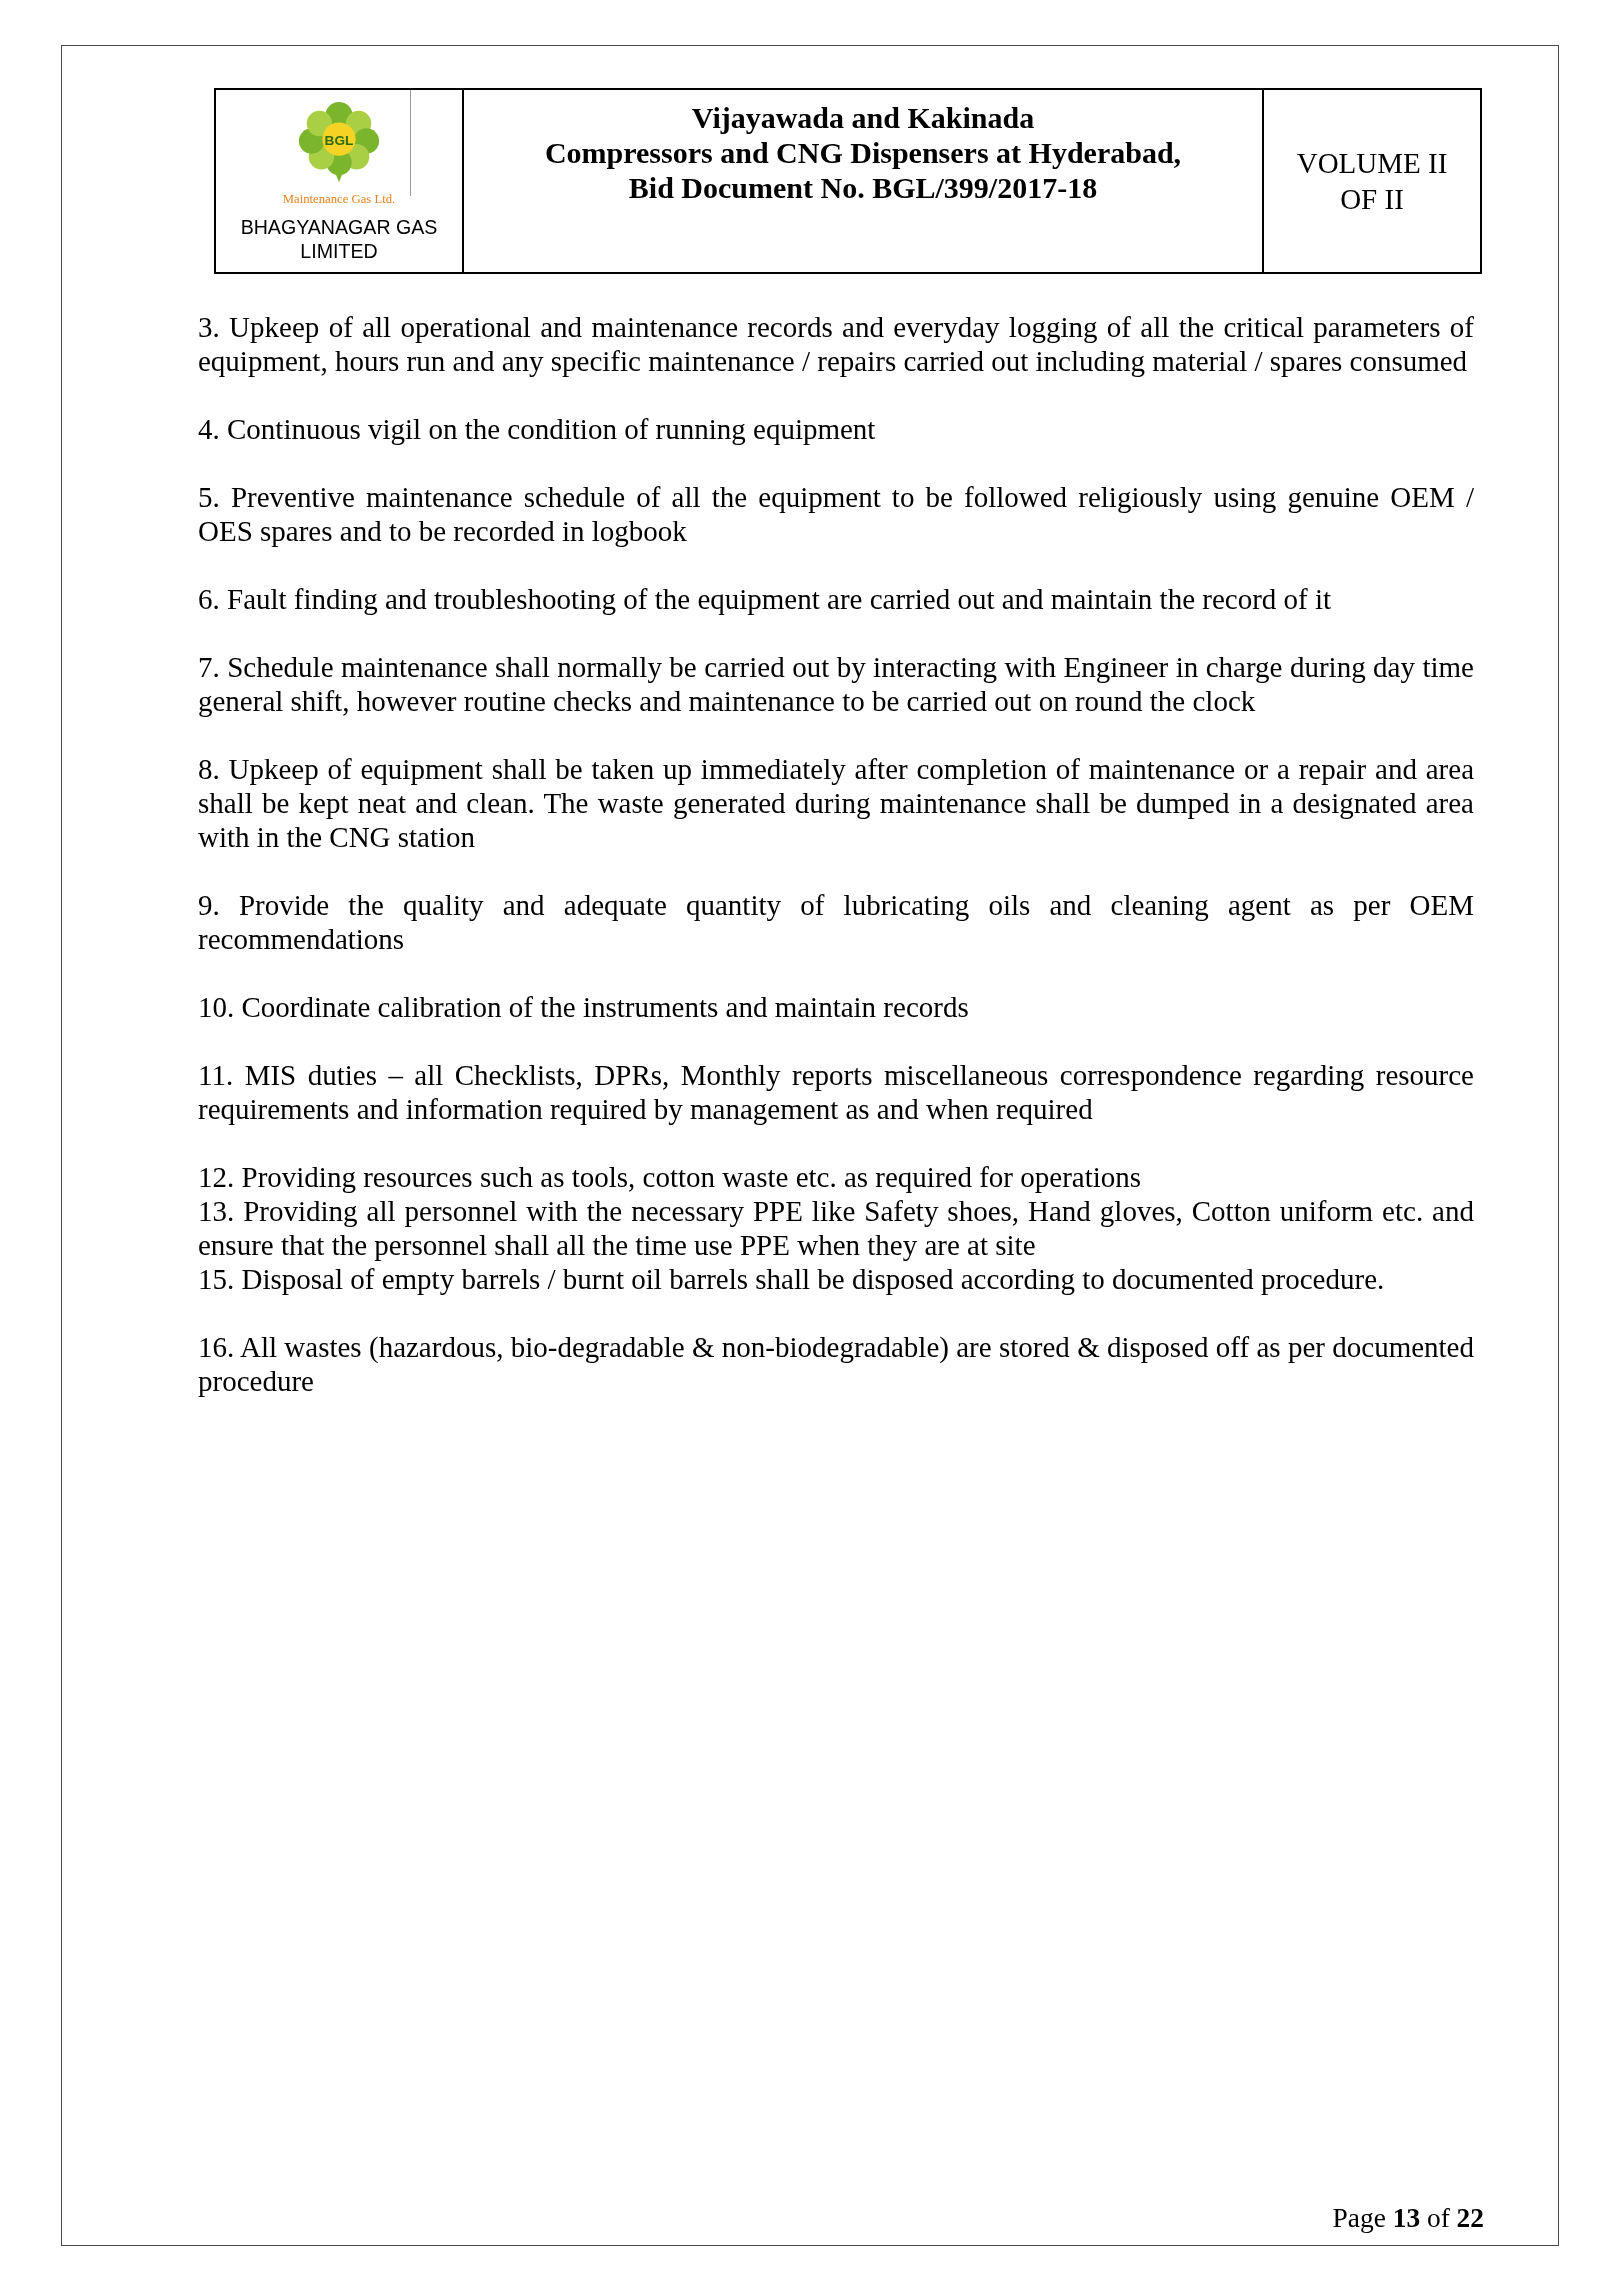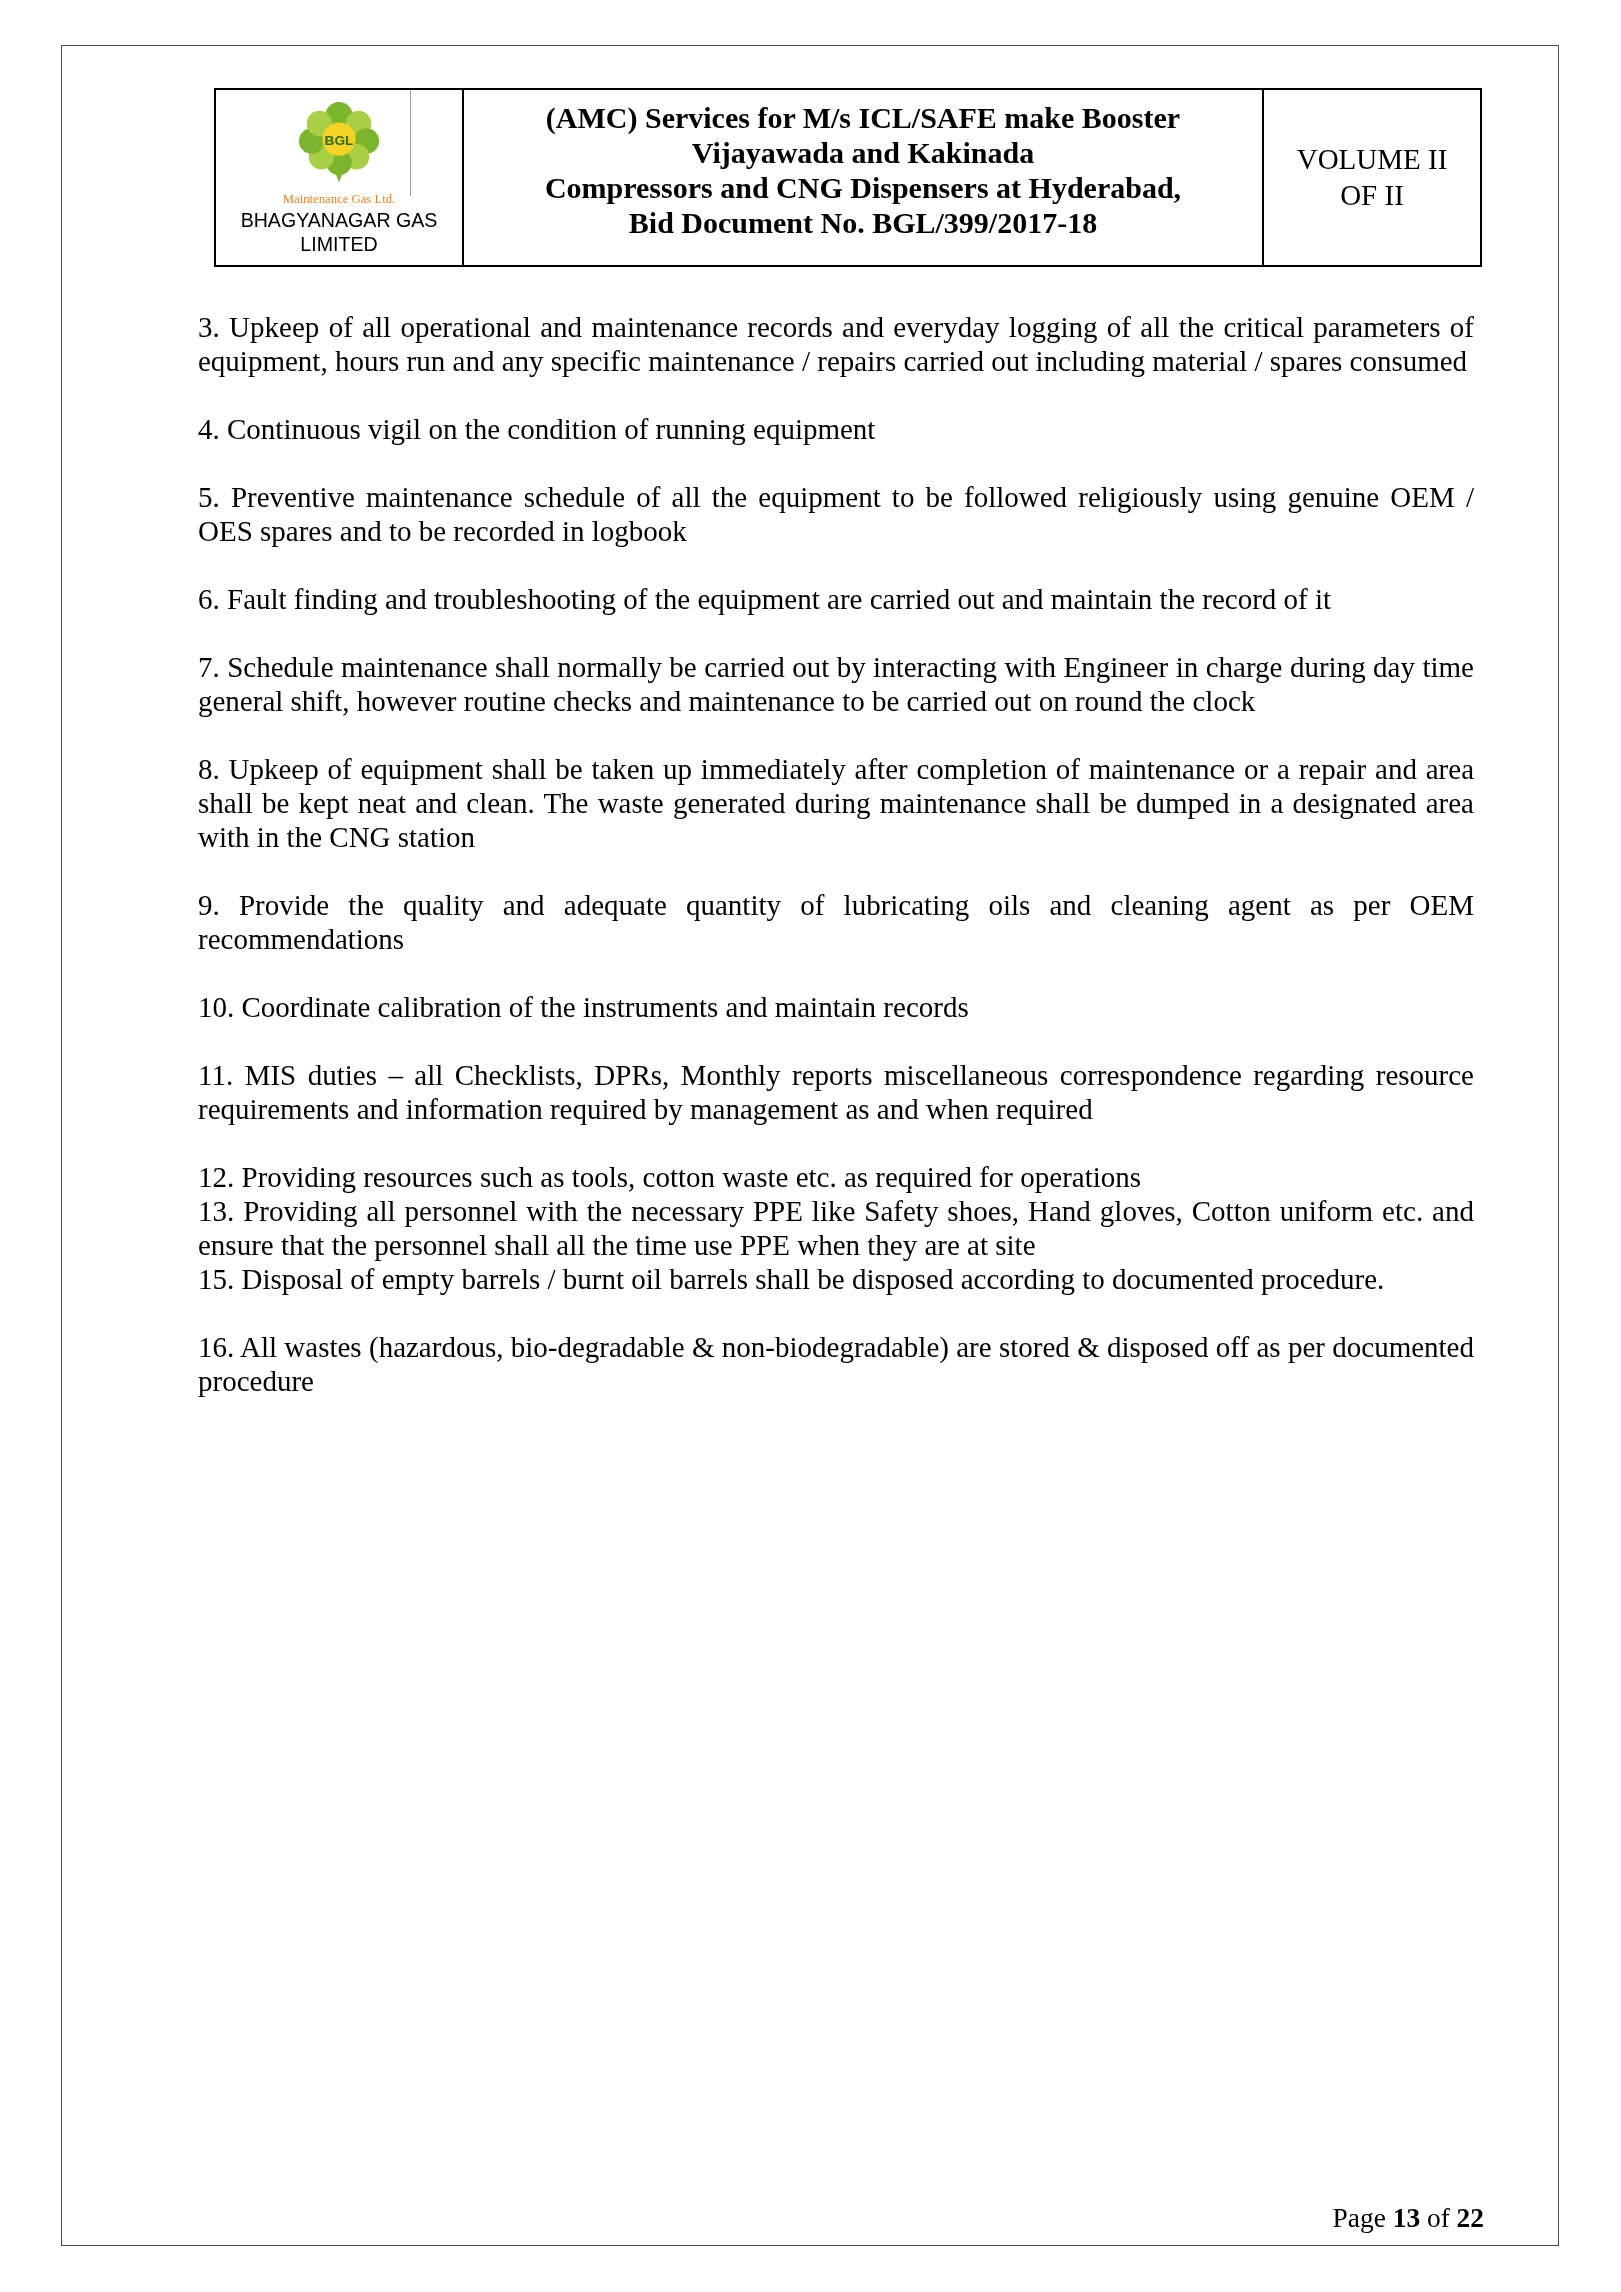--- a/index.html
+++ b/index.html
@@ -50,21 +50,21 @@
     font-size: 12.7px;
     color: #e8821e;
     margin-top: 2px;
     text-align: center;
   }
   .company-name {
     font-family: "Liberation Sans", sans-serif;
     font-size: 19.6px;
     line-height: 24.5px;
     text-align: center;
-    margin-top: 1px;
+    margin-top: 8px;
     color: #000000;
   }
   .title-cell {
     flex: 1;
     border-right: 2px solid #000000;
     text-align: center;
     padding: 9.8px 15.7px 7.8px 15.7px;
     font-weight: bold;
     font-size: 30px;
     line-height: 35px;
@@ -129,21 +129,20 @@
         </g>
       </svg>
       <div class="logo-caption">Maintenance Gas Ltd.</div>
       <div class="company-name">
         <div>BHAGYANAGAR GAS</div>
         <div>LIMITED</div>
       </div>
     </div>
 
     <div class="cell title-cell">
-      <div class="title-line">(AMC) Services for M/s ICL/SAFE make Booster</div>
       <div class="title-line">Vijayawada and Kakinada</div>
       <div class="title-line">Compressors and CNG Dispensers at Hyderabad,</div>
       <div class="title-line">Bid Document No. BGL/399/2017-18</div>
     </div>
 
     <div class="cell volume-cell">
       <div>VOLUME II</div>
       <div>OF II</div>
     </div>
 

